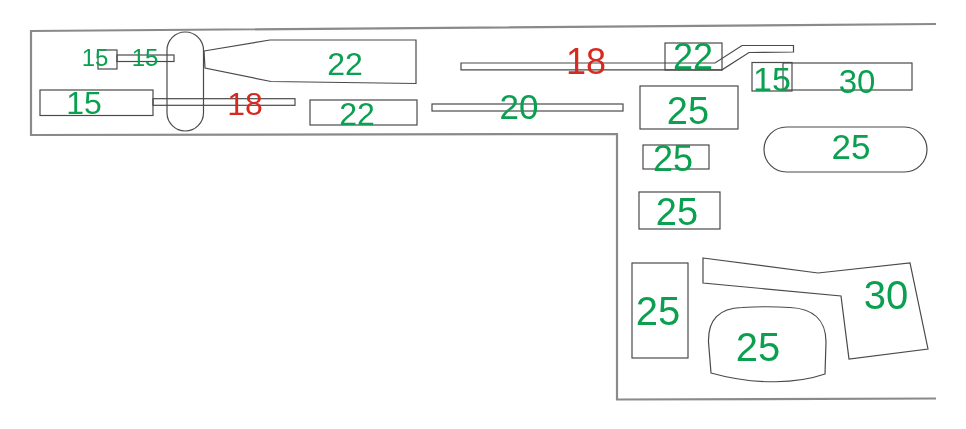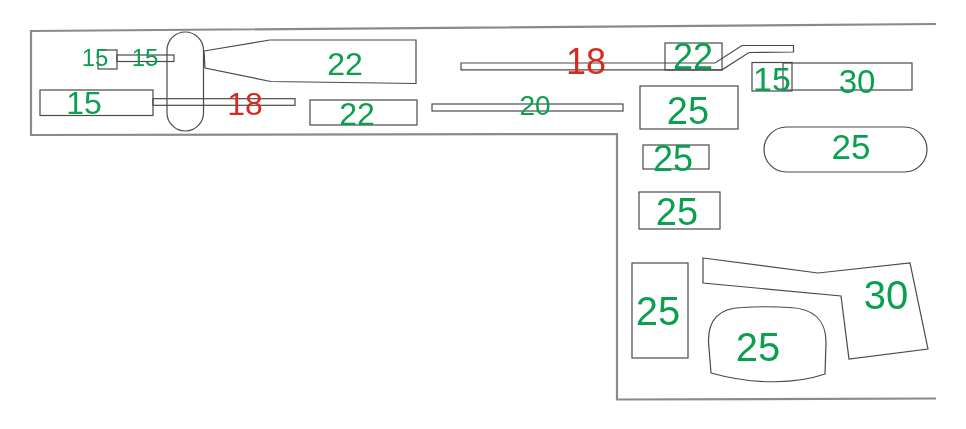--- a/index.html
+++ b/index.html
@@ -50,21 +50,21 @@
     <path class="s" d="M711 373 L708.5 342 C708 320 719 308 742 307.5 C758 306.5 774 306.5 790 307.5 C813 308.5 826 320 826 342 L825 374 C799 383 757 386 711 373 Z"></path>
     <path class="s" d="M703 258 L818 273 L910 263 L928 349 L849 359 L841 296 L703 283 Z"></path>
   </svg>
 
   <div class="lbl green" style="left:95px;top:58px;font-size:24px">15</div>
   <div class="lbl green" style="left:145px;top:58px;font-size:24px">15</div>
   <div class="lbl green" style="left:84px;top:103px;font-size:32px">15</div>
   <div class="lbl red" style="left:245px;top:104px;font-size:32px">18</div>
   <div class="lbl green" style="left:345px;top:64px;font-size:32px">22</div>
   <div class="lbl green" style="left:357px;top:114px;font-size:32px">22</div>
-  <div class="lbl green" style="left:535px;top:106px;font-size:28px">20</div>
+  <div class="lbl green" style="left:519px;top:106px;font-size:35px">20</div>
   <div class="lbl red" style="left:586px;top:62px;font-size:36px">18</div>
   <div class="lbl green" style="left:693px;top:57px;font-size:36px">22</div>
   <div class="lbl green" style="left:772px;top:79px;font-size:34px">15</div>
   <div class="lbl green" style="left:857px;top:81px;font-size:33px">30</div>
   <div class="lbl green" style="left:688px;top:111px;font-size:38px">25</div>
   <div class="lbl green" style="left:673px;top:159px;font-size:36px">25</div>
   <div class="lbl green" style="left:677px;top:212px;font-size:38px">25</div>
   <div class="lbl green" style="left:851px;top:146px;font-size:35px">25</div>
   <div class="lbl green" style="left:658px;top:311px;font-size:40px">25</div>
   <div class="lbl green" style="left:758px;top:347px;font-size:40px">25</div>

